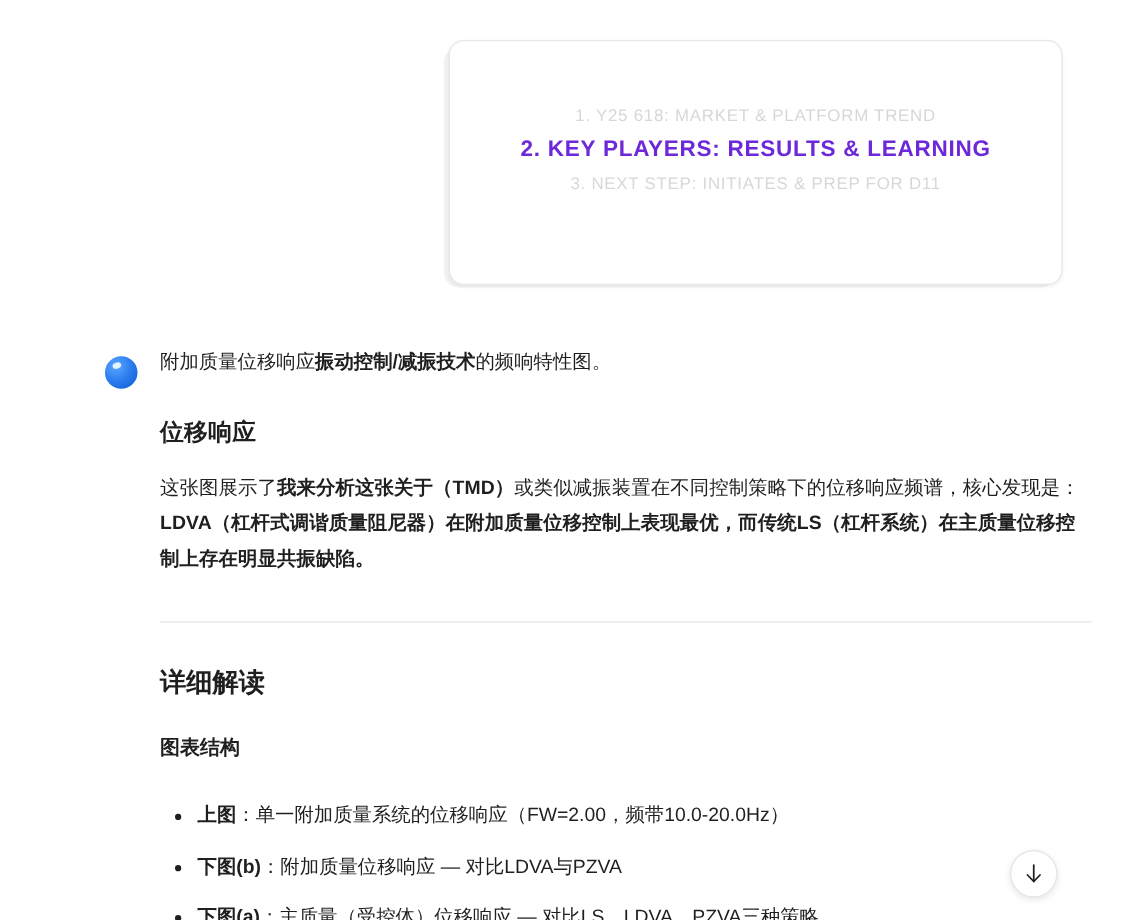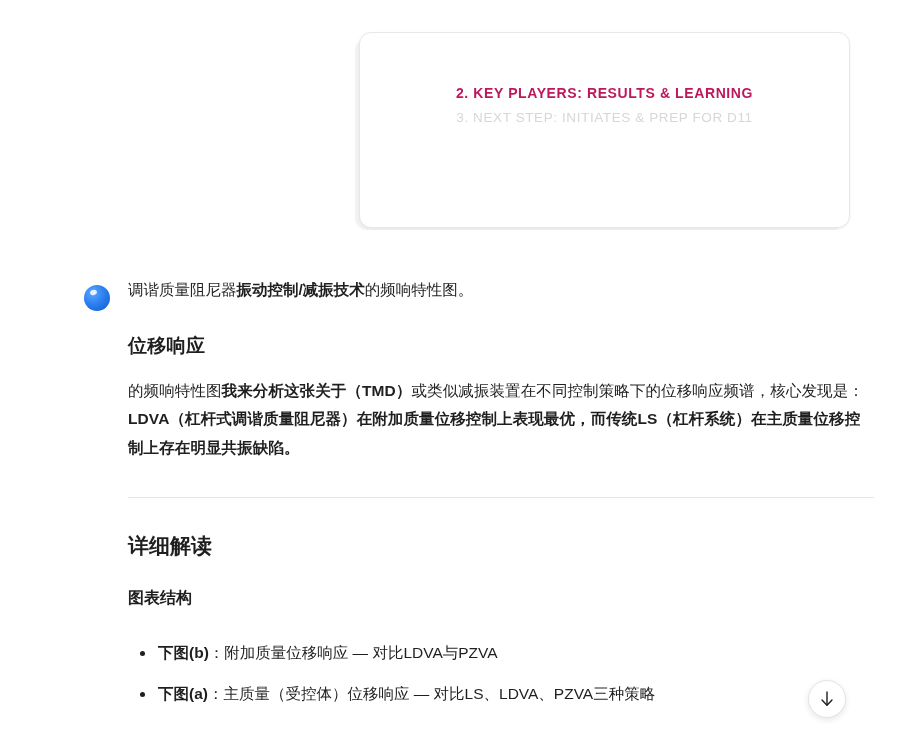--- a/index.html
+++ b/index.html
@@ -57,22 +57,22 @@
     letter-spacing: 0.6px;
     margin: 0 0 9px 0;
     white-space: nowrap;
   }
   .slide-line.dim {
     color: #d7d7d7;
     font-size: 13.5px;
     font-weight: 400;
   }
   .slide-line.active {
-    color: #be185d;
-    font-size: 14px;
+    color: #6d28d9;
+    font-size: 18px;
     font-weight: 700;
   }
 
   
   .msg {
     position: absolute;
     left: 84px;
     top: 278px;
     width: 790px;
   }
@@ -177,47 +177,49 @@
   }
   .scroll-btn svg { display: block; }
 </style>
 </head>
 <body>
 
 <div class="card-wrap">
   <div class="card-shadow-back"></div>
   <div class="card">
     <div class="slide-lines">
+      <p class="slide-line dim">1. Y25 618:  MARKET &amp; PLATFORM TREND</p>
       <p class="slide-line active">2. KEY PLAYERS:  RESULTS &amp; LEARNING</p>
       <p class="slide-line dim">3. NEXT STEP:  INITIATES &amp; PREP FOR D11</p>
     </div>
   </div>
 </div>
 
 <div class="msg">
 
   <div class="avatar">
     <div class="dot"></div>
   </div>
 
   <div class="body">
 
-    <p class="intro"><span>调谐质量阻尼器</span><b>振动控制/减振技术</b><span>的频响特性图。</span></p>
+    <p class="intro"><span>附加质量位移响应</span><b>振动控制/减振技术</b><span>的频响特性图。</span></p>
 
     <h2 class="sec">位移响应</h2>
 
-    <p class="para"><span>的频响特性图</span><b>我来分析这张关于（TMD）</b><span>或类似减振装置在不同控制策略下的位移响应频谱，核心发现是：</span><b>LDVA（杠杆式调谐质量阻尼器）在附加质量位移控制上表现最优，而传统LS（杠杆系统）在主质量位移控制上存在明显共振缺陷。</b></p>
+    <p class="para"><span>这张图展示了</span><b>我来分析这张关于（TMD）</b><span>或类似减振装置在不同控制策略下的位移响应频谱，核心发现是：</span><b>LDVA（杠杆式调谐质量阻尼器）在附加质量位移控制上表现最优，而传统LS（杠杆系统）在主质量位移控制上存在明显共振缺陷。</b></p>
 
     <hr class="rule">
 
     <h2 class="sec2">详细解读</h2>
 
     <h3 class="sub">图表结构</h3>
 
     <ul class="points">
+      <li><b>上图</b><span>：单一附加质量系统的位移响应（FW=2.00，频带10.0-20.0Hz）</span></li>
       <li><b>下图(b)</b><span>：附加质量位移响应 — 对比LDVA与PZVA</span></li>
       <li><b>下图(a)</b><span>：主质量（受控体）位移响应 — 对比LS、LDVA、PZVA三种策略</span></li>
     </ul>
 
   </div>
 </div>
 
 <div class="scroll-btn">
   <span>
     <svg width="16" height="18" viewBox="0 0 16 18" fill="none" xmlns="http://www.w3.org/2000/svg">

